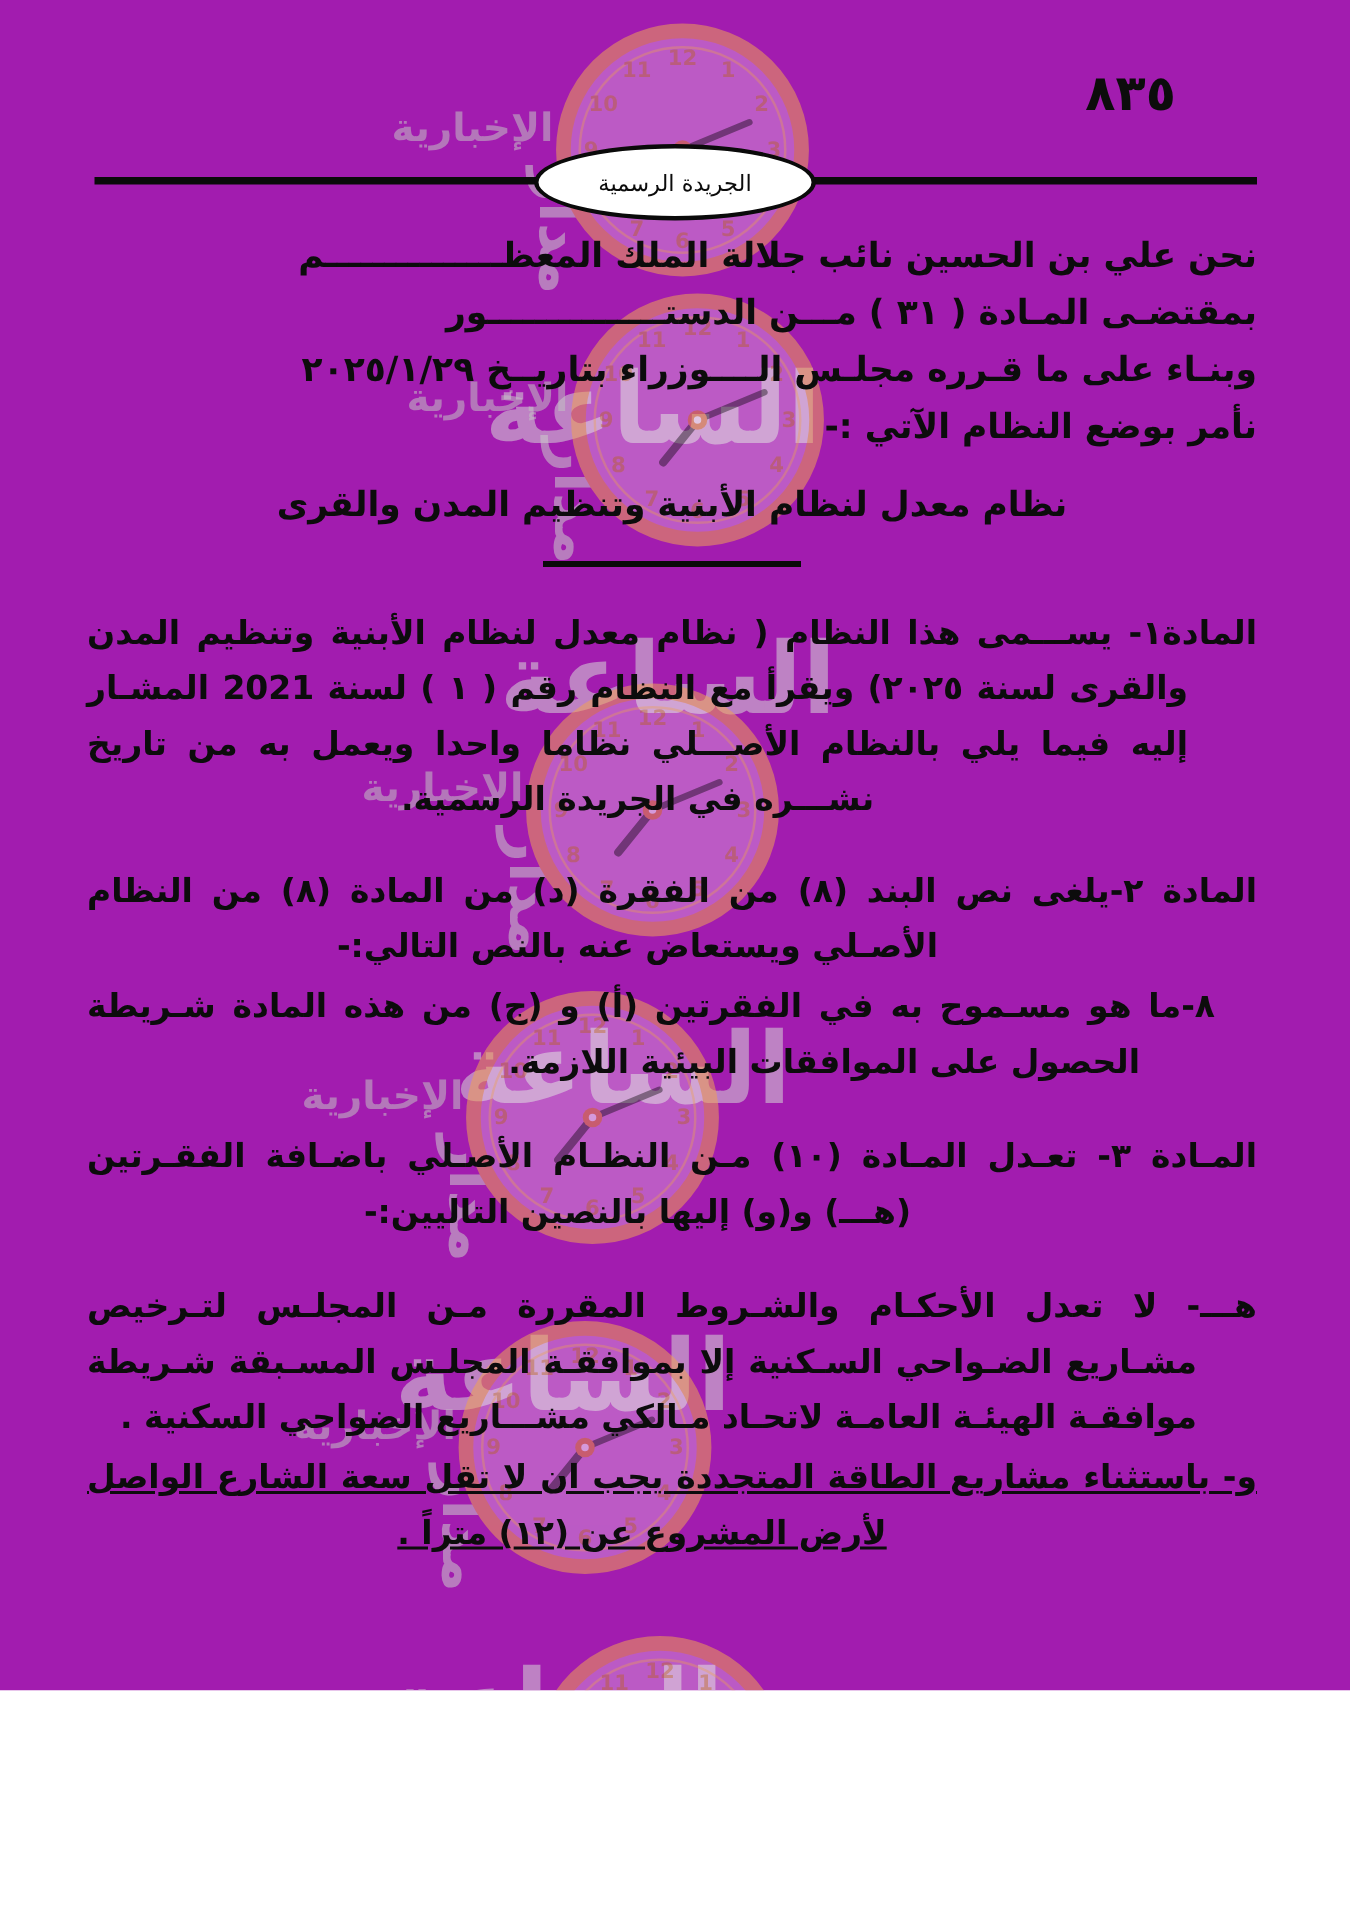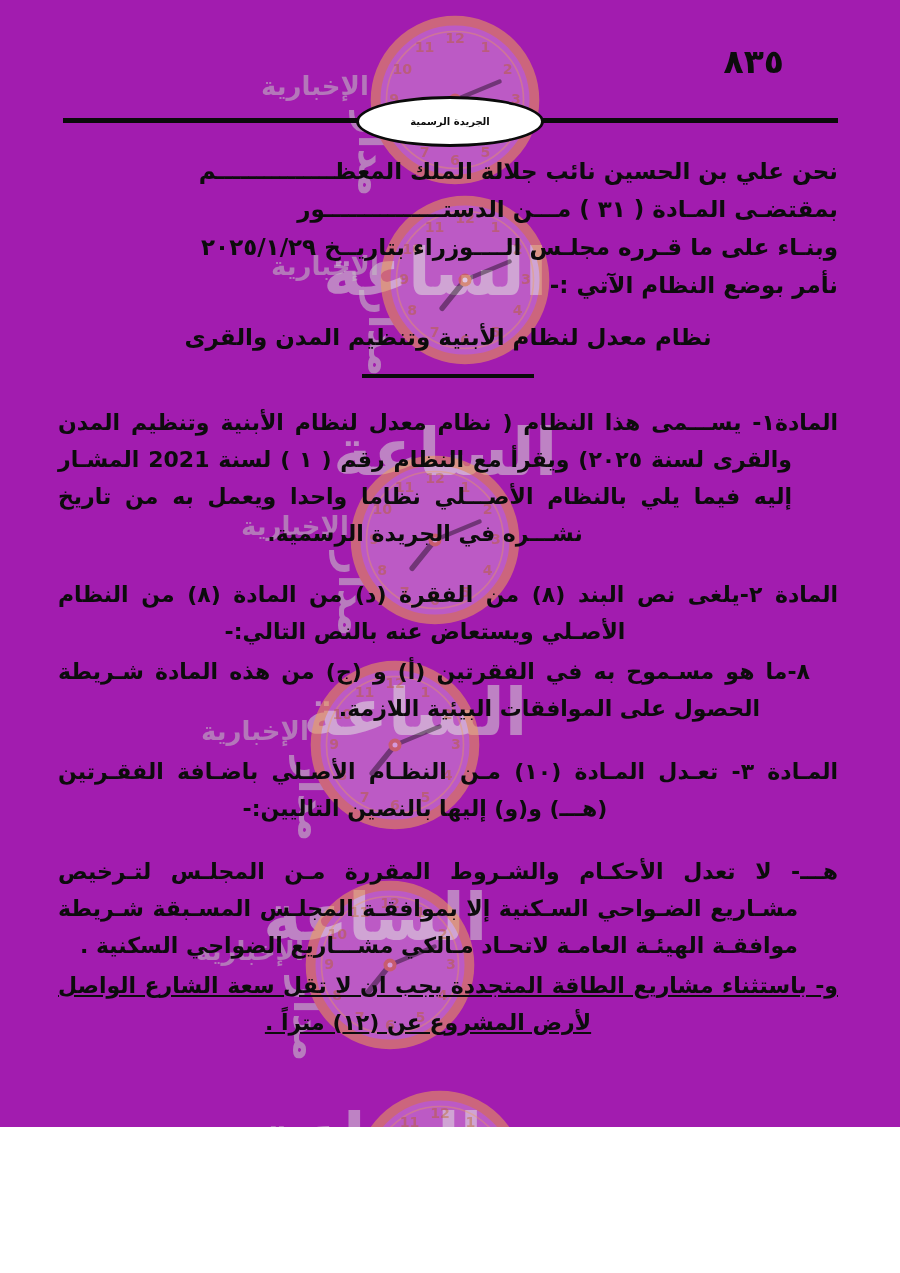--- a/index.html
+++ b/index.html
@@ -17,21 +17,21 @@
   .header-rule {
     position:absolute; top:118px; left:63px; right:62px; height:5px;
     background:#0a0a0a; z-index:3;
   }
   .gazette-oval {
     position:absolute; top:96px; left:50%; transform:translateX(-50%);
     width:182px; height:45px; background:#ffffff;
     border:3px solid #0a0a0a; border-radius:50%;
     display:flex; align-items:center; justify-content:center; z-index:4;
   }
-  .gazette-title { font-size:10px; font-weight:bold; }
+  .gazette-title { font-size:15px; font-weight:normal; }
 
   
   .content { position:relative; z-index:2; padding:152px 62px 0 58px; }
   .preamble { font-weight:bold; font-size:23px; line-height:38px; text-align:right; }
   .pre-line { margin:0; }
   .titles { margin-top:16px; text-align:center; font-weight:bold; }
   .title-line { font-size:23px; line-height:34px; margin:0; }
   .title-line + .title-line { margin-top:18px; }
   .title-sep { width:172px; height:4px; background:#0a0a0a; margin:20px auto 0; }
 

